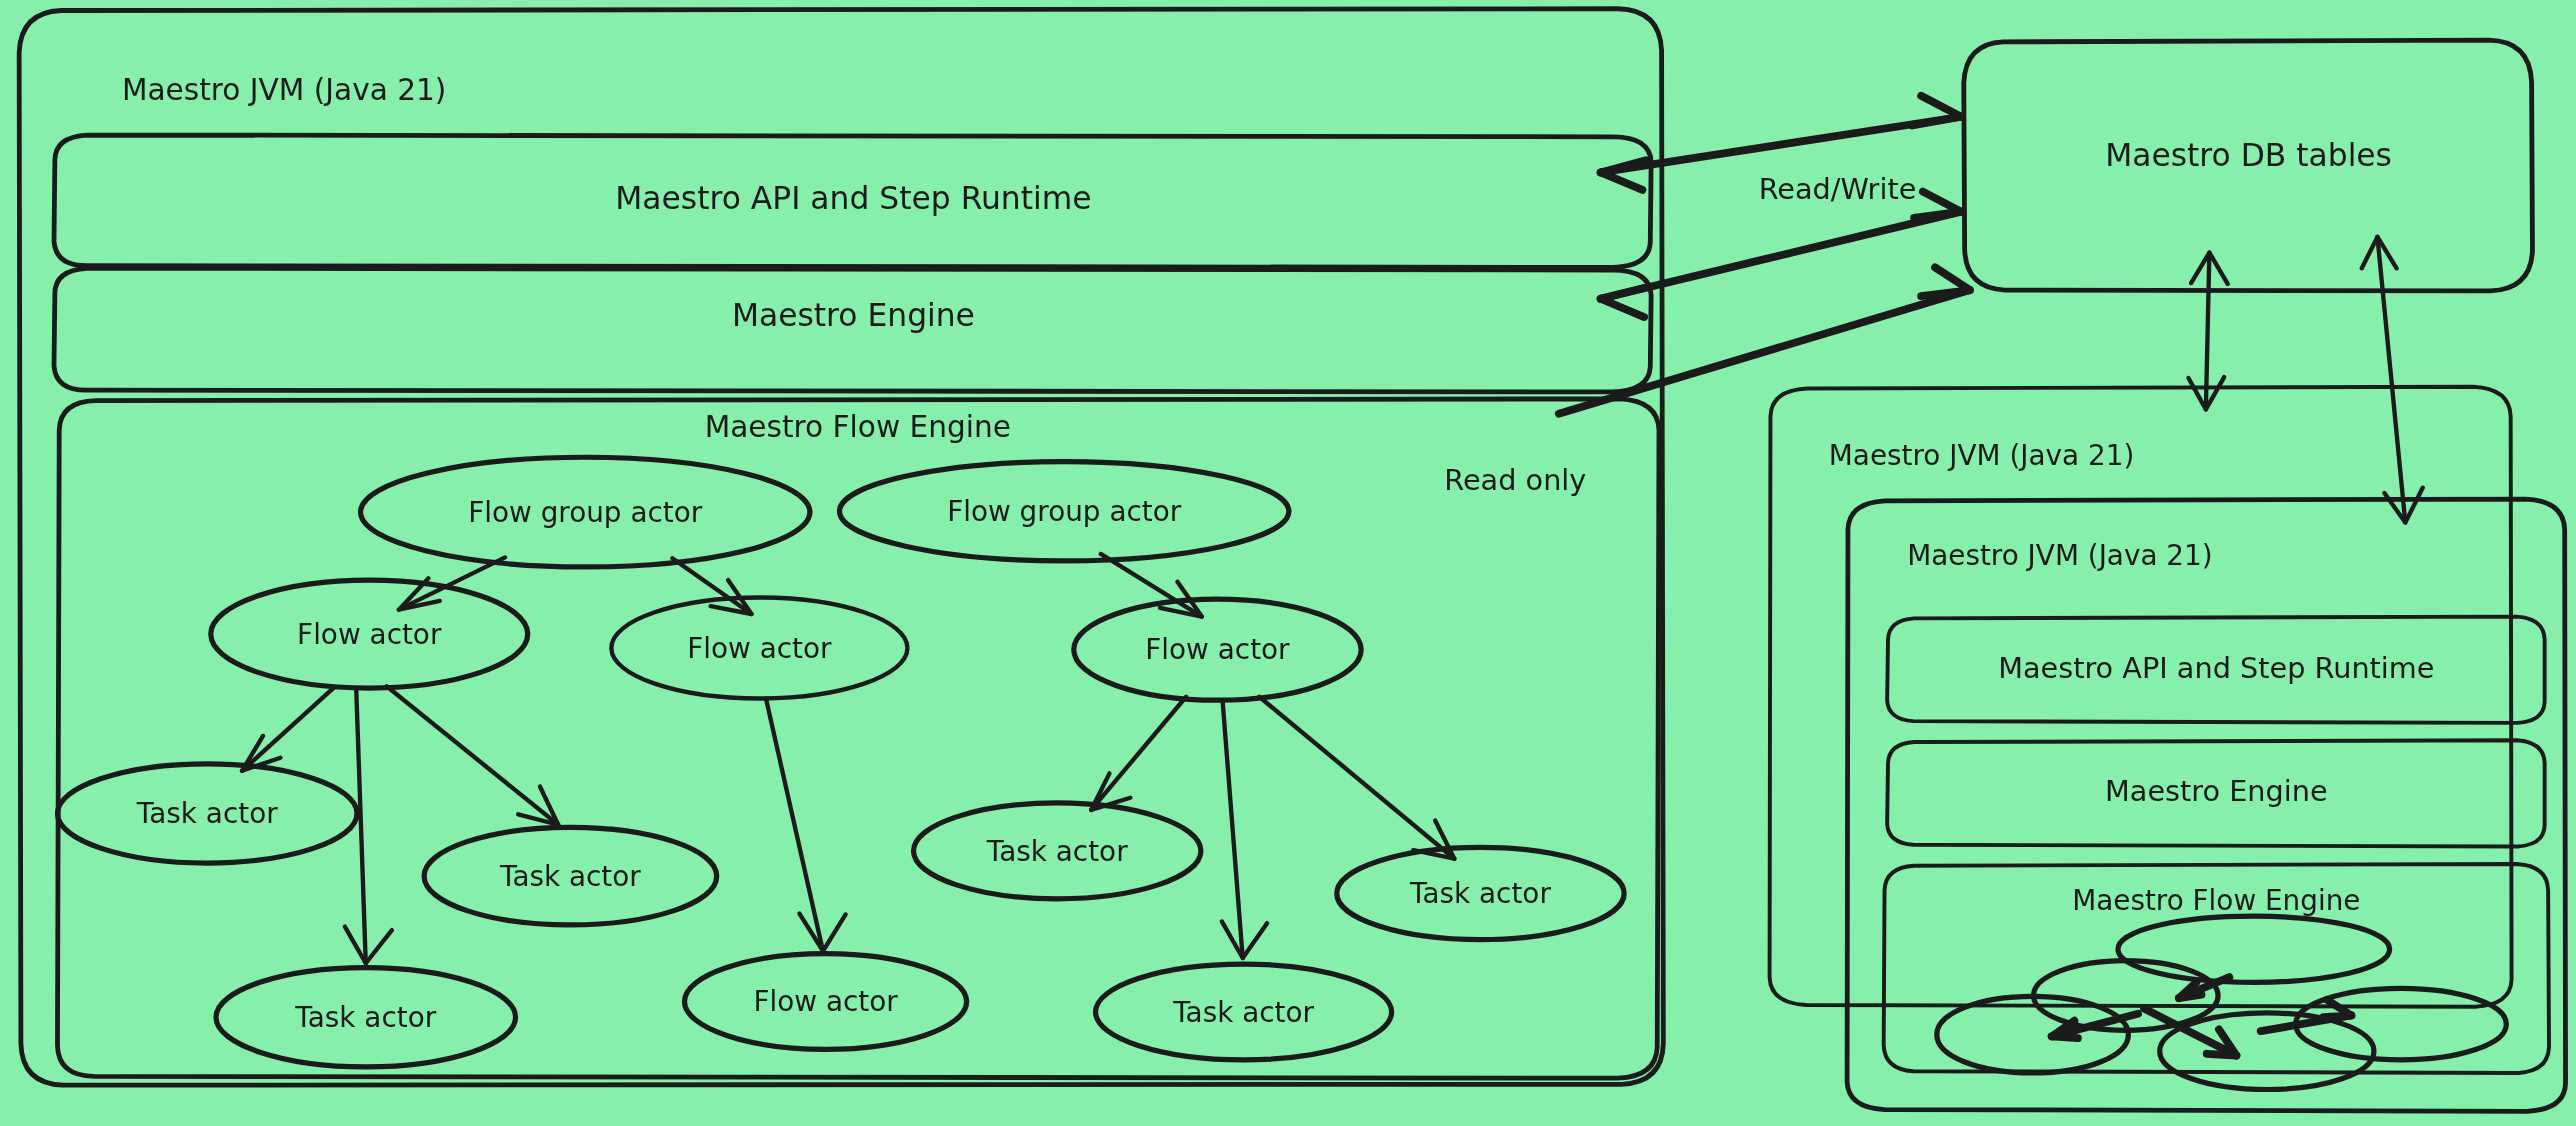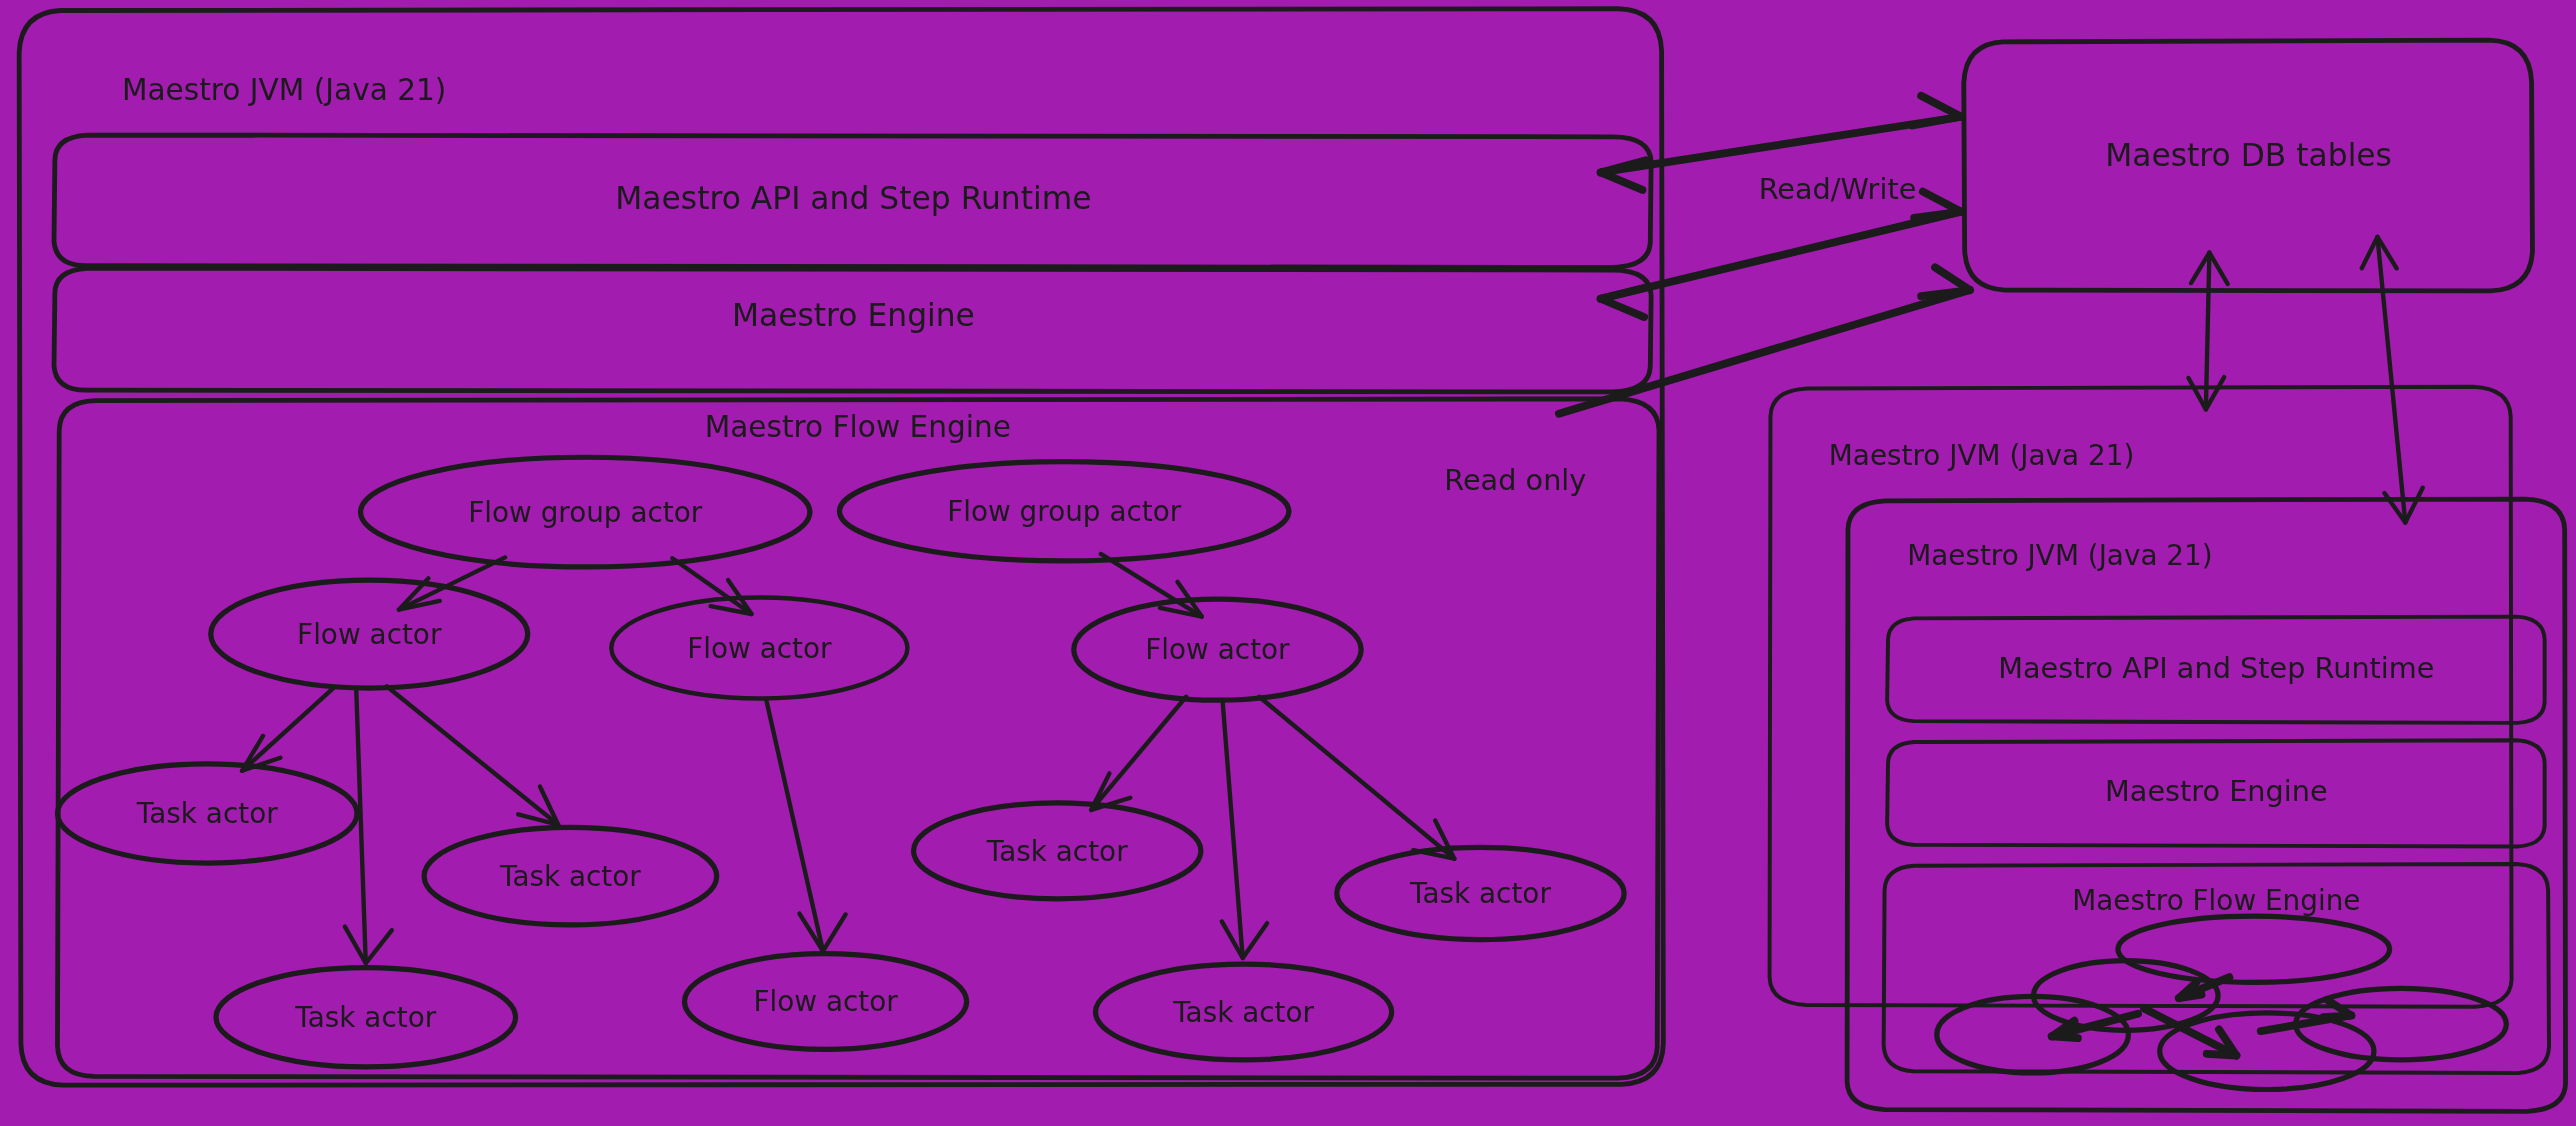--- a/index.html
+++ b/index.html
@@ -4,21 +4,21 @@
 <style>
   html, body {
     margin: 0;
     padding: 0;
     background: #ffffff;
   }
   #canvas-wrap {
     position: relative;
     width: 2576px;
     height: 1127px;
-    background: #a21caf;
+    background: #86efac;
     overflow: hidden;
   }
   svg#diagram {
     display: block;
     width: 2576px;
     height: 1127px;
   }
   .sketch-shape {
     fill: none;
     stroke: #1b1b1b;

